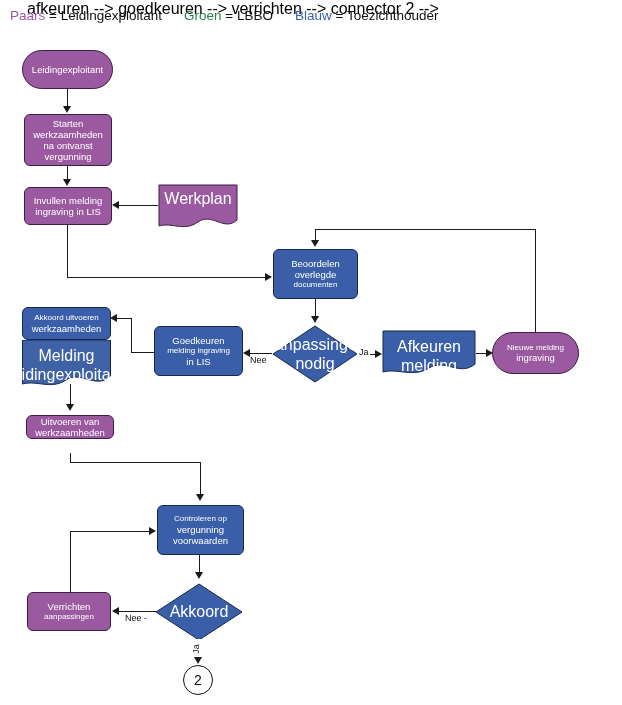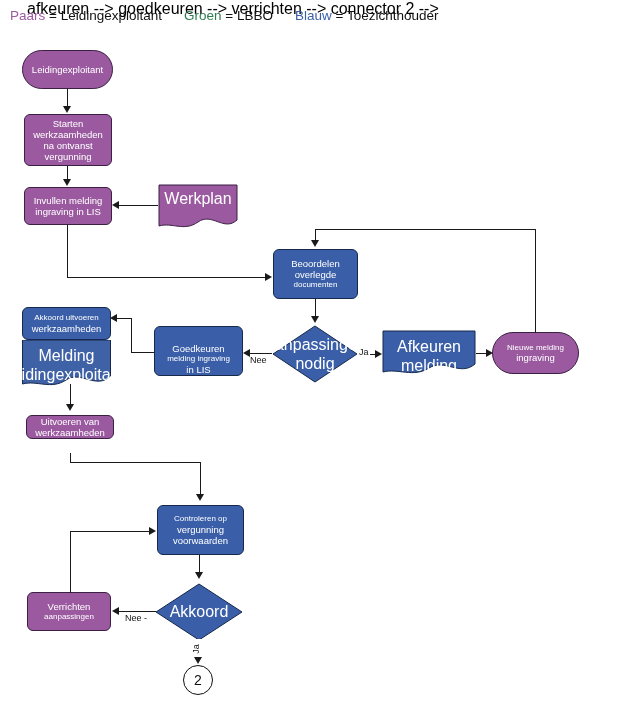--- a/index.html
+++ b/index.html
@@ -129,21 +129,21 @@
     </div>
   </div>
 
   
   <div class="node purple rounded" style="left:492px;top:332px;width:87px;height:42px;">
     <div class="l2">Nieuwe   melding</div>
     <div class="l1">ingraving</div>
   </div>
 
   
-  <div class="node blue" style="left:154px;top:326px;width:89px;height:50px;justify-content:flex-end;">
+  <div class="node blue" style="left:154px;top:326px;width:89px;height:50px;">
     <div class="l1">Goedkeuren</div>
     <div class="l2">melding   ingraving</div>
     <div class="l1">in LIS</div>
   </div>
 
   
   <div class="node blue" style="left:22px;top:307px;width:89px;height:33px;text-align:right;">
     <div class="l2">Akkoord   uitvoeren</div>
     <div class="l1">werkzaamheden</div>
   </div>

